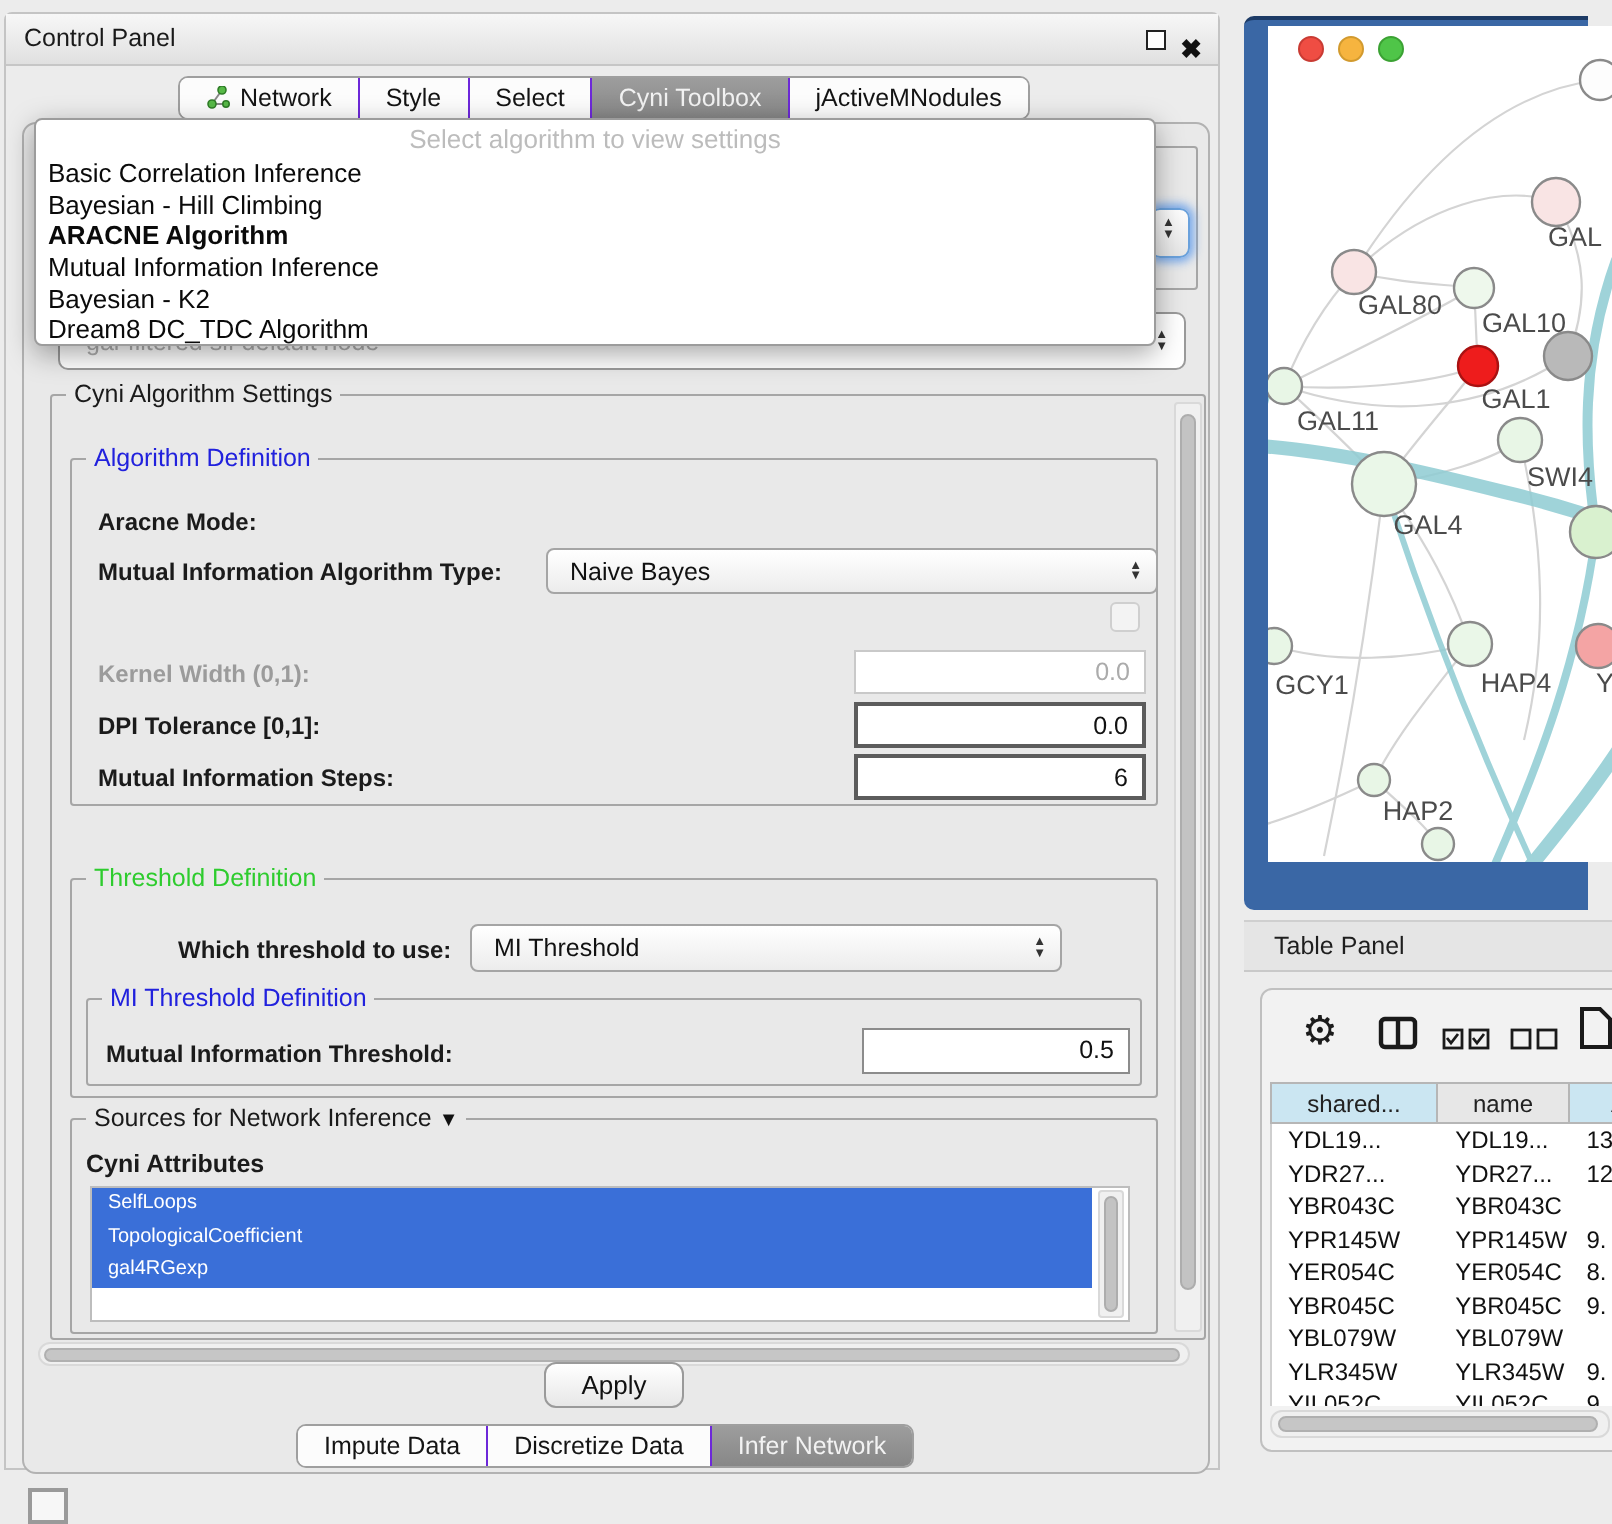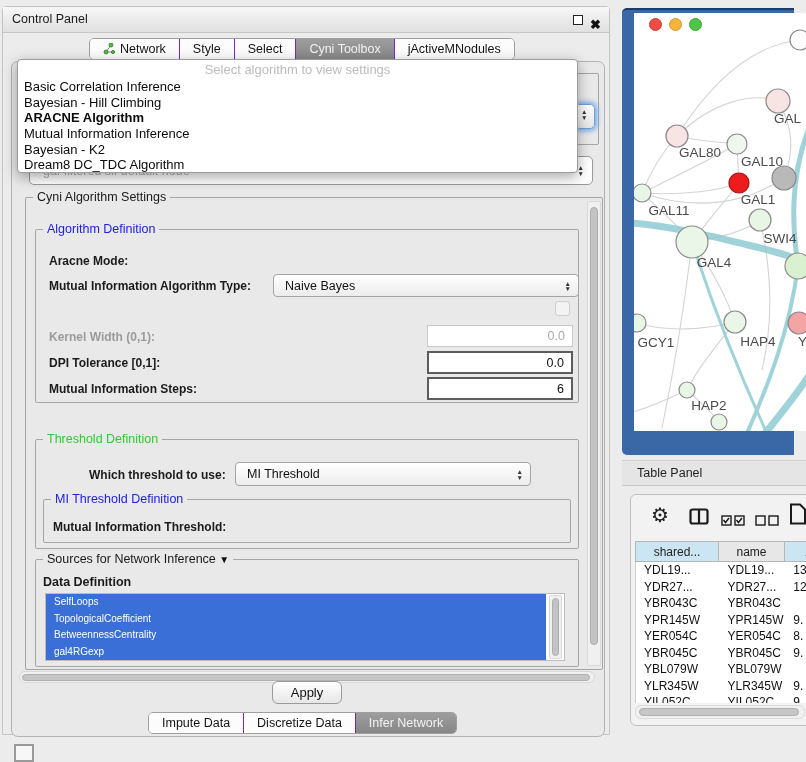--- a/index.html
+++ b/index.html
@@ -178,33 +178,33 @@
 
     <span class="lbl" style="left:86px; top:461px;">Which threshold to use:</span>
     <div class="combo" style="left:232px; top:455px; width:296px; height:24px;">
       <span>MI Threshold</span>
       <span class="arrows">▲<br>▼</span>
     </div>
 
     <div class="grp" style="left:40px; top:492px; width:528px; height:44px;"></div>
     <span class="grp-title t-blue" style="left:48px; top:485px;">MI Threshold Definition</span>
     <span class="lbl" style="left:50px; top:513px;">Mutual Information Threshold:</span>
+    <div class="field" style="left:428px; top:507px; width:134px; height:23px; border-width:1px; border-color:#8c8c8c;">0.5</div>
 
     <div class="grp" style="left:32px; top:552px; width:544px; height:108px;"></div>
     <span class="grp-title" style="left:40px; top:545px;">
       <span>Sources for Network Inference</span>
       <span style="font-size:10px; color:#111;">▼</span>
     </span>
-    <span class="lbl" style="left:40px; top:568px; font-size:12.5px;">Data Definition</span>
+    <span class="lbl" style="left:40px; top:568px; font-size:12.5px;">Cyni Attributes</span>
 
     <div class="listbox" style="left:42px; top:586px; width:520px; height:68px;">
       <div style="position:absolute; left:0; top:0; right:18px;">
         <div class="list-item">SelfLoops</div>
         <div class="list-item">TopologicalCoefficient</div>
-        <div class="list-item">BetweennessCentrality</div>
         <div class="list-item">gal4RGexp</div>
       </div>
       <div class="vscroll" style="right:2px; top:1px; width:13px; height:64px;">
         <div class="vthumb" style="left:2px; top:2px; width:7px; height:58px;"></div>
       </div>
     </div>
 
     <div class="hscroll" style="left:16px; top:664px; width:576px; height:12px;">
       <div class="hthumb" style="left:2px; top:1.5px; width:568px; height:7px;"></div>
     </div>

